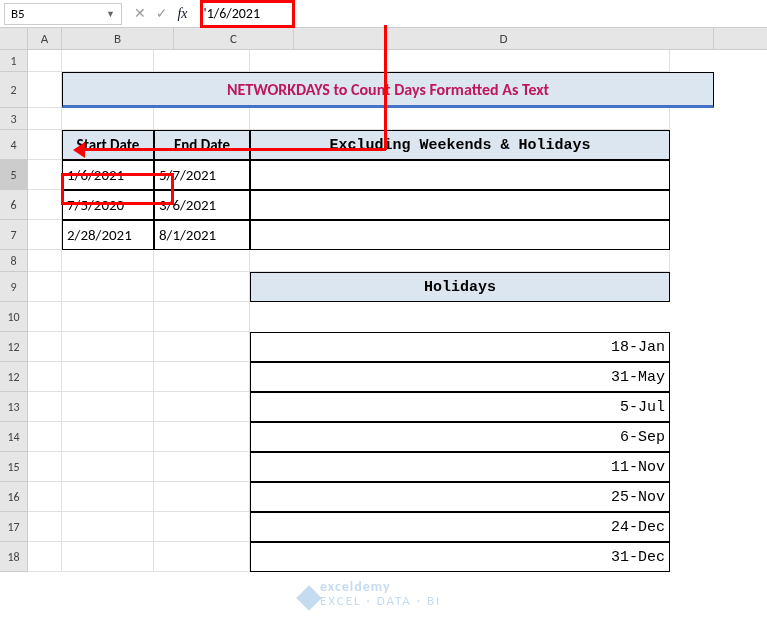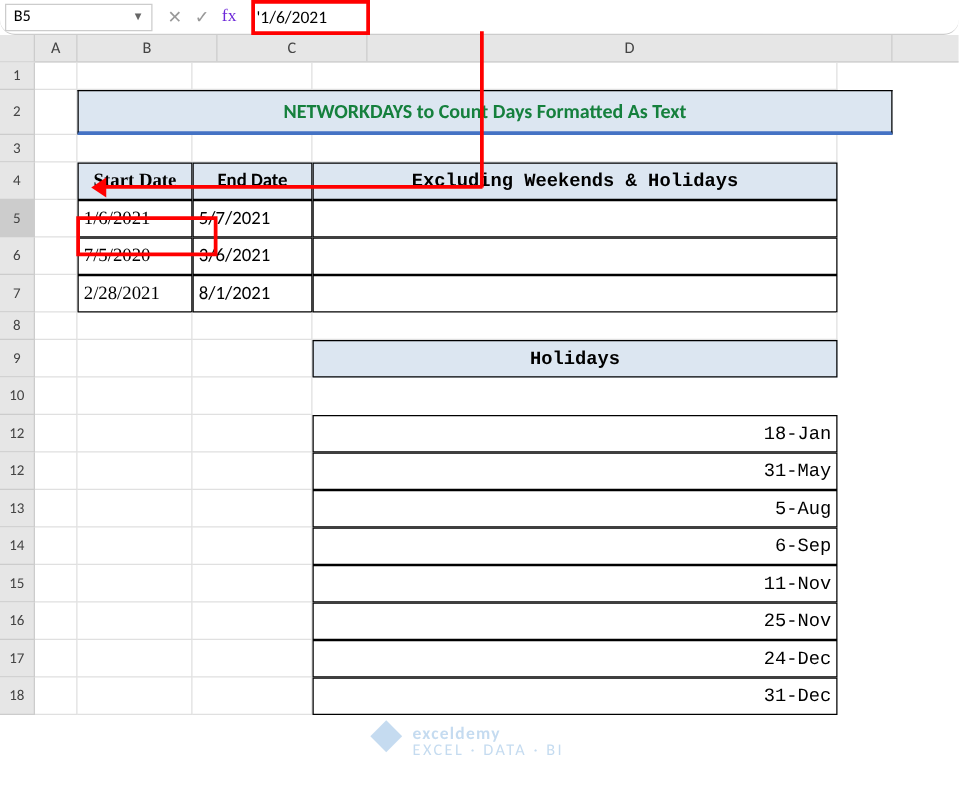--- a/index.html
+++ b/index.html
@@ -1,59 +1,59 @@
 <!DOCTYPE html>
 <html><head>
 <meta charset="utf-8">
 <style>
 * { box-sizing: border-box; margin: 0; padding: 0; }
 body { font-family: Calibri, Arial, sans-serif; font-size: 14px; background: #fff; width: 767px; height: 631px; overflow: hidden; position: relative; }
 
-.formula-bar-row { display: flex; align-items: center; height: 28px; border-bottom: 1px solid #ccc; background: #fff; padding: 2px 4px; gap: 6px; border-radius: 12px; }
+.formula-bar-row { display: flex; align-items: center; height: 28px; border-bottom: 1px solid #ccc; background: #fff; padding: 2px 4px; gap: 6px; }
 .namebox { width: 118px; height: 22px; border: 1px solid #ccc; background: #fff; display: flex; align-items: center; padding: 0 6px; font-size: 13px; }
 .namebox .dd { margin-left: auto; font-size: 9px; color: #666; }
 .fb-icons { display: flex; gap: 10px; align-items: center; color: #999; padding: 0 6px; }
 .fb-icons span { font-size: 14px; }
-.fb-fx { font-family: 'Times New Roman', serif; font-size: 14px; color: #6d28d9; }
+.fb-fx { font-style: italic; font-family: 'Times New Roman', serif; font-size: 14px; color: #0f172a; }
 .formula-input { flex: 1; height: 22px; display: flex; align-items: center; padding: 0 4px; font-size: 14px; position: relative; }
 .formula-highlight { position: absolute; left: 0; top: -3px; height: 28px; width: 95px; border: 3px solid #ff0000; }
 
 .grid-wrap { position: relative; }
 .col-headers { display: flex; height: 22px; background: #e6e6e6; border-bottom: 1px solid #ccc; }
 .corner { width: 28px; border-right: 1px solid #ccc; background: #e6e6e6; }
 .ch { text-align: center; font-size: 13px; color: #444; border-right: 1px solid #ccc; display: flex; align-items: center; justify-content: center; }
 .ch-A { width: 34px; }
 .ch-B { width: 112px; }
 .ch-C { width: 120px; }
 .ch-D { width: 420px; }
 
 .row { display: flex; height: 30px; }
 .row.short { height: 22px; }
 .rh { width: 28px; background: #e6e6e6; border-right: 1px solid #ccc; border-bottom: 1px solid #ccc; display: flex; align-items: center; justify-content: center; font-size: 12px; color: #444; }
 .rh.sel { background: #ccc; }
 .cell { border-right: 1px solid #e0e0e0; border-bottom: 1px solid #e0e0e0; display: flex; align-items: center; padding: 0 4px; font-size: 15px; }
 .c-A { width: 34px; }
-.c-B { width: 92px; font-family: Liberation Serif, serif; }
+.c-B { width: 92px; }
 .c-C { width: 96px; }
 .c-D { width: 420px; font-family: Liberation Mono, monospace; }
 
-.title-cell { background: #dce6f1; font-weight: bold; font-size: 16px; color: #15803d; justify-content: center; border: 1px solid #000 !important; border-bottom: 3px solid #4472c4 !important; }
+.title-cell { background: #dce6f1; font-weight: bold; font-size: 16px; color: #be185d; justify-content: center; border: 1px solid #000 !important; border-bottom: 3px solid #4472c4 !important; }
 .header-cell { background: #dce6f1; font-weight: bold; justify-content: center; border: 1px solid #000 !important; }
 .data-cell { border: 1px solid #000 !important; }
 .data-cell.left { justify-content: flex-start; }
 .data-cell.right { justify-content: flex-end; }
 
 .sel-box { position: absolute; border: 3px solid #ff0000; pointer-events: none; }
 .sel-b5 { left: 61px; top: 145px; width: 113px; height: 32px; }
 
 .arrow-line-v { position: absolute; background: #ff0000; width: 3px; }
 .arrow-line-h { position: absolute; background: #ff0000; height: 3px; }
 .arrow-head { position: absolute; width: 0; height: 0; }
 
-.watermark { position: absolute; left: 300px; top: 580px; opacity: 0.35; font-size: 11px; color: #5b9bd5; display: flex; align-items: flex-start; gap: 12px; }
+.watermark { position: absolute; left: 300px; top: 580px; opacity: 0.35; font-size: 11px; color: #5b9bd5; display: flex; align-items: flex-end; gap: 2px; }
 .watermark .logo { width: 18px; height: 18px; background: #5b9bd5; transform: rotate(45deg); }
 .watermark .txt { line-height: 1; }
 .watermark .big { font-size: 14px; font-weight: bold; letter-spacing: 1px; }
 .watermark .small { font-size: 13px; letter-spacing: 2px; }
 </style>
 </head>
 <body>
 
 <div class="formula-bar-row">
   <div class="namebox">
@@ -168,21 +168,21 @@
     <div class="cell c-A"></div>
     <div class="cell c-B"></div>
     <div class="cell c-C"></div>
     <div class="cell c-D data-cell right">31-May</div>
   </div>
   <div class="row">
     <div class="rh">13</div>
     <div class="cell c-A"></div>
     <div class="cell c-B"></div>
     <div class="cell c-C"></div>
-    <div class="cell c-D data-cell right">5-Aug</div>
+    <div class="cell c-D data-cell right">5-Jul</div>
   </div>
   <div class="row">
     <div class="rh">14</div>
     <div class="cell c-A"></div>
     <div class="cell c-B"></div>
     <div class="cell c-C"></div>
     <div class="cell c-D data-cell right">6-Sep</div>
   </div>
   <div class="row">
     <div class="rh">15</div>

